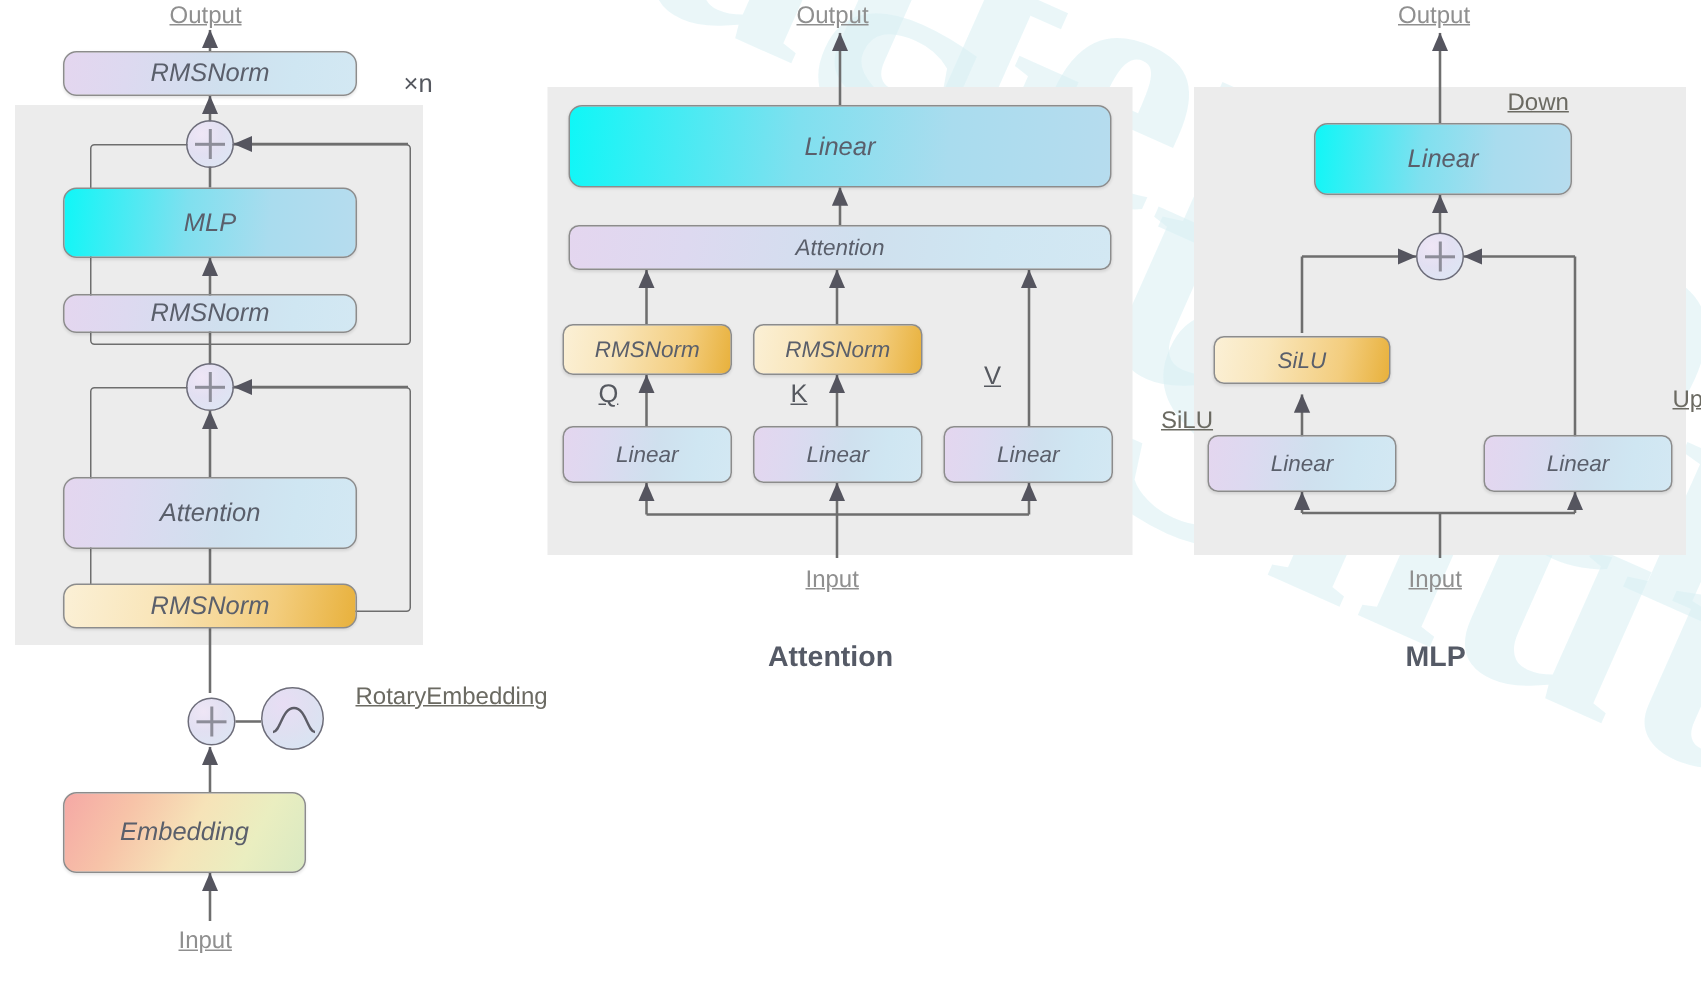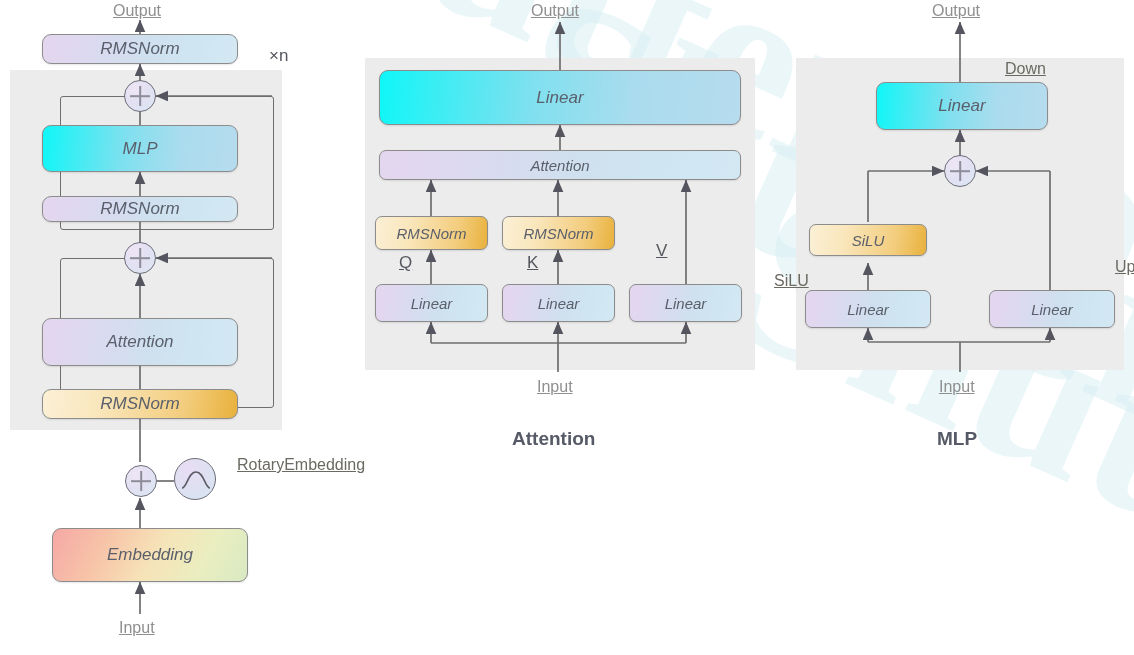--- a/index.html
+++ b/index.html
@@ -157,21 +157,21 @@
   </div>
 
   <div class="box g-purple" style="left:42px;top:318px;width:196px;height:48px;">
     <span>Attention</span>
   </div>
 
   <div class="box g-orange" style="left:42px;top:389px;width:196px;height:30px;">
     <span>RMSNorm</span>
   </div>
 
-  <div class="box g-embed" style="left:52px;top:528px;width:196px;height:54px;">
+  <div class="box g-embed" style="left:42px;top:528px;width:162px;height:54px;">
     <span>Embedding</span>
   </div>
 
   <div class="plus" style="left:124px;top:80px;width:32px;height:32px;"></div>
   <div class="plus" style="left:124px;top:242px;width:32px;height:32px;"></div>
   <div class="plus" style="left:125px;top:465px;width:32px;height:32px;"></div>
 
   <div class="rope" style="left:174px;top:458px;width:42px;height:42px;">
     <svg width="42" height="42" viewBox="0 0 42 42">
       <path d="M7,29 C12,29 13,13 21,13 C29,13 30,29 35,29" fill="none" stroke="#5c5c66" stroke-width="1.6"></path>

